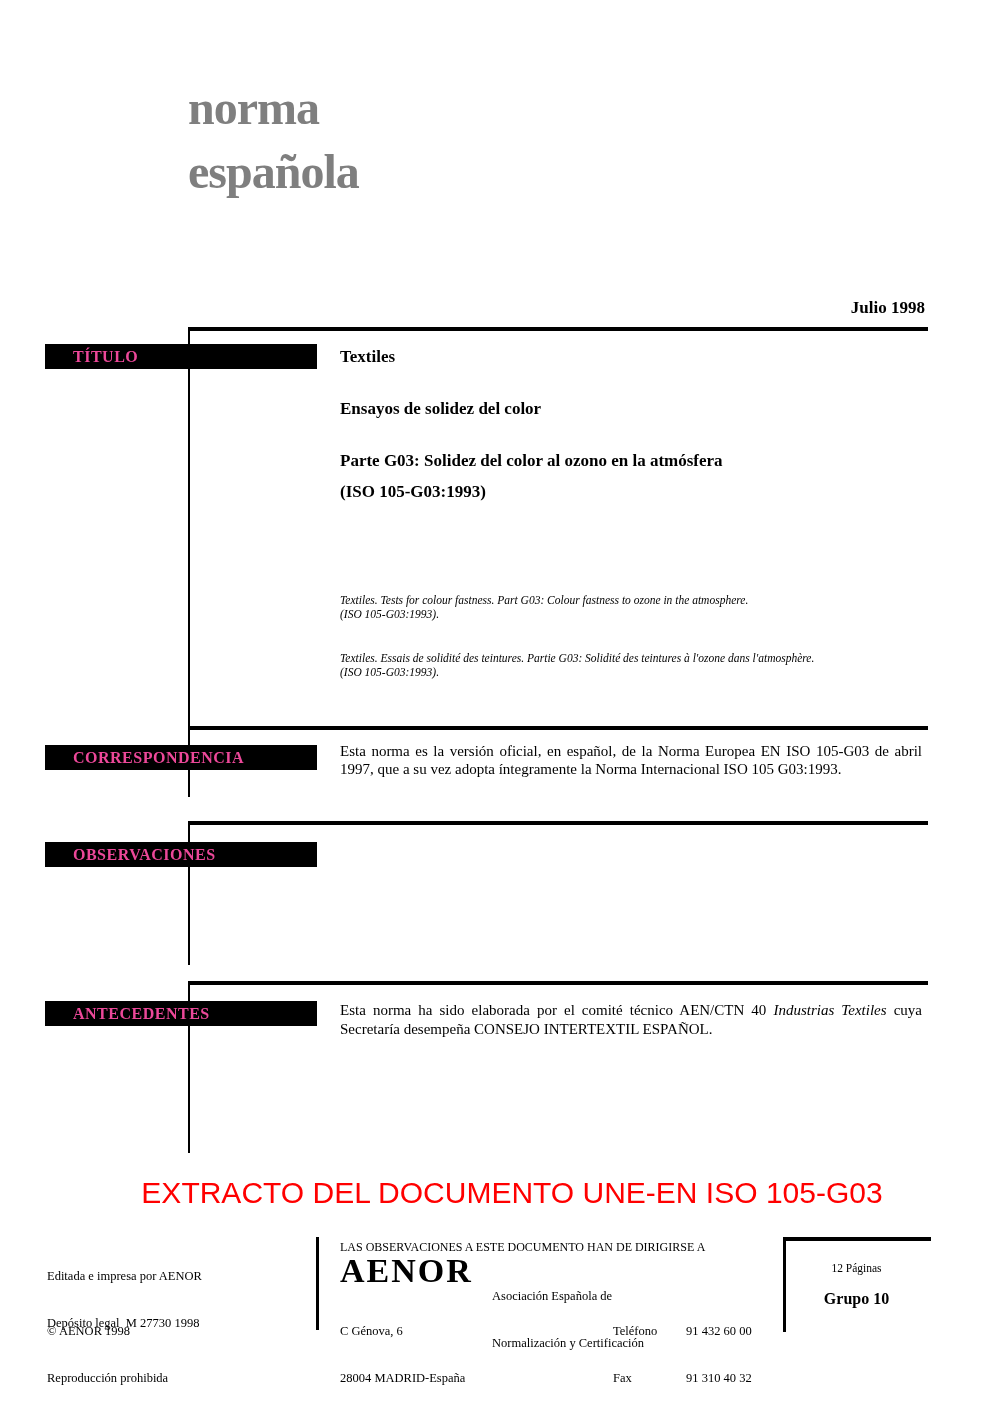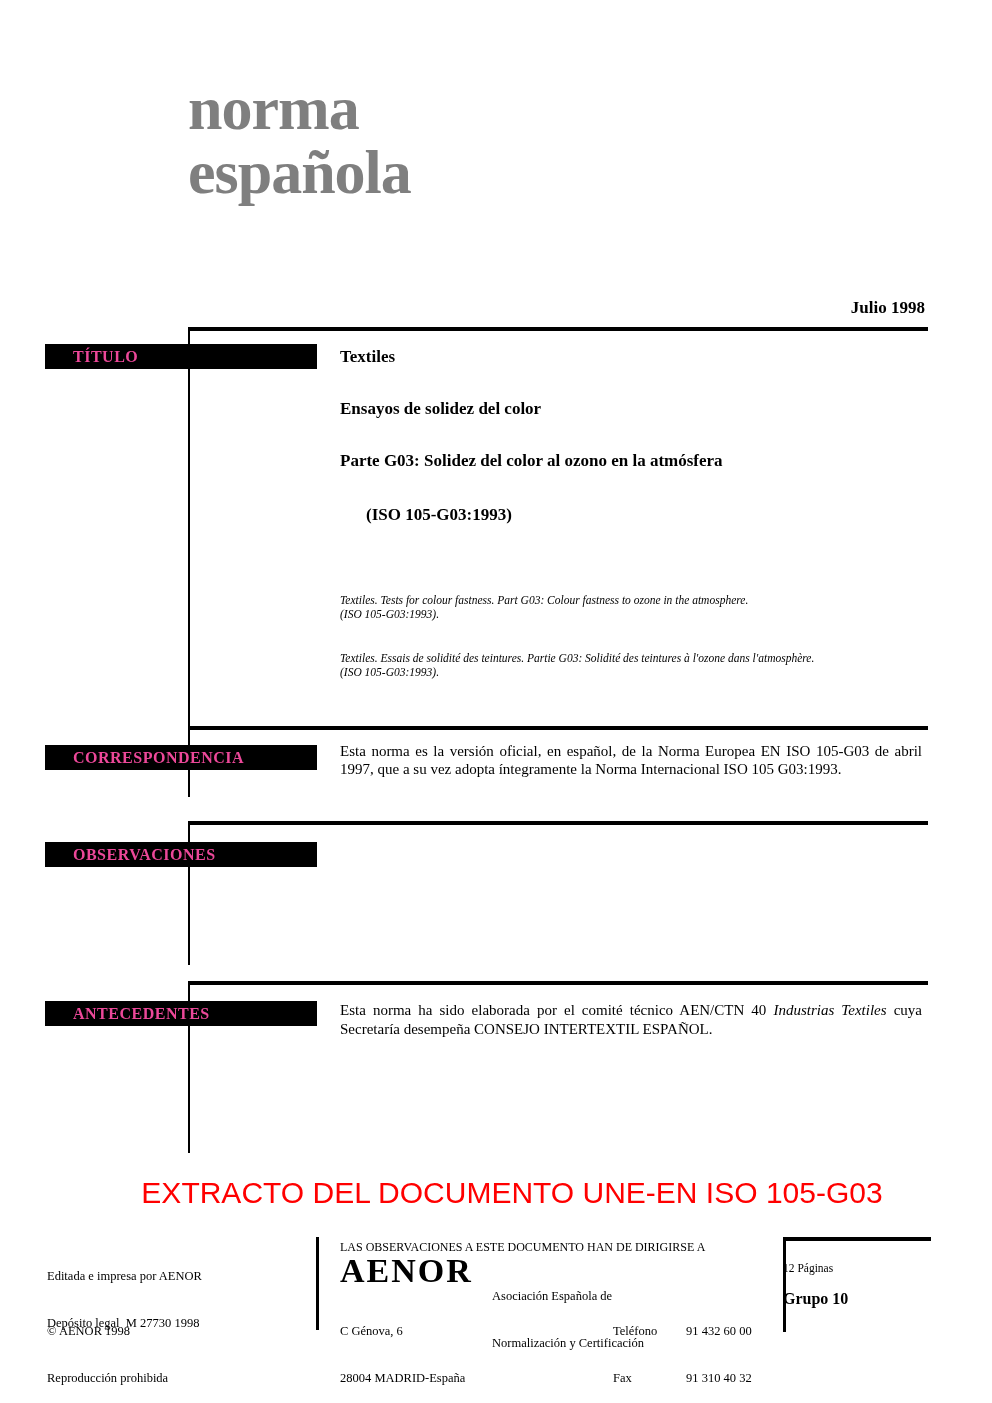--- a/index.html
+++ b/index.html
@@ -10,21 +10,21 @@
     background: #ffffff;
     font-family: "Liberation Serif", serif;
     color: #000000;
     overflow: hidden;
   }
   .abs { position: absolute; }
 
   
   .logo {
     left: 188px; top: 76px;
-    font-size: 62px; font-weight: bold;
+    font-size: 48px; font-weight: bold;
     line-height: 64px; letter-spacing: -1px;
     color: #7f7f7f;
   }
   .std-number {
     right: 67px; top: 80px;
     font-size: 29px; font-weight: bold;
     text-align: right; letter-spacing: 0.5px;
   }
   .issue-date {
     right: 67px; top: 298px;
@@ -72,21 +72,21 @@
     letter-spacing: 0px;
   }
 
   
   .foot-small { font-size: 12.5px; line-height: 15.5px; white-space: pre-wrap; }
   .footer-divider { width: 3px; background: #000; }
   .aenor-logotype {
     left: 340px; top: 1252px;
     font-size: 34px; font-weight: bold; letter-spacing: 2px;
   }
-  .right-box-text { left: 783px; width: 147px; }
+  .right-box-text { left: 783px; width: 147px; text-align: center; }
 </style>
 </head>
 <body>
 
 <div class="page">
 
   <div class="abs logo" style="color: rgb(127, 127, 127);">
     <div>norma</div>
     <div>española</div>
   </div>
@@ -99,21 +99,21 @@
   <div class="abs vrule" style="top:821px; height:144px;"></div>
   <div class="abs hrule" style="top:981px;"></div>
   <div class="abs vrule" style="top:981px; height:172px;"></div>
 
   <div class="abs bar" style="top:344px;">
     <span>TÍTULO</span>
   </div>
   <div class="abs title-line" style="top:347px;">Textiles</div>
   <div class="abs title-line" style="top:399px;">Ensayos de solidez del color</div>
   <div class="abs title-line" style="top:451px;">Parte G03: Solidez del color al ozono en la atmósfera</div>
-  <div class="abs title-line" style="top:505px;margin-left:26px;">(ISO 105-G03:1993)</div>
+  <div class="abs title-line" style="top:482px;">(ISO 105-G03:1993)</div>
 
   <div class="abs abstract" style="top:593px;">
     <div>Textiles. Tests for colour fastness. Part G03: Colour fastness to ozone in the atmosphere.</div>
     <div>(ISO 105-G03:1993).</div>
   </div>
   <div class="abs abstract" style="top:651px;">
     <div>Textiles. Essais de solidité des teintures. Partie G03: Solidité des teintures à l'ozone dans l'atmosphère.</div>
     <div>(ISO 105-G03:1993).</div>
   </div>
 

